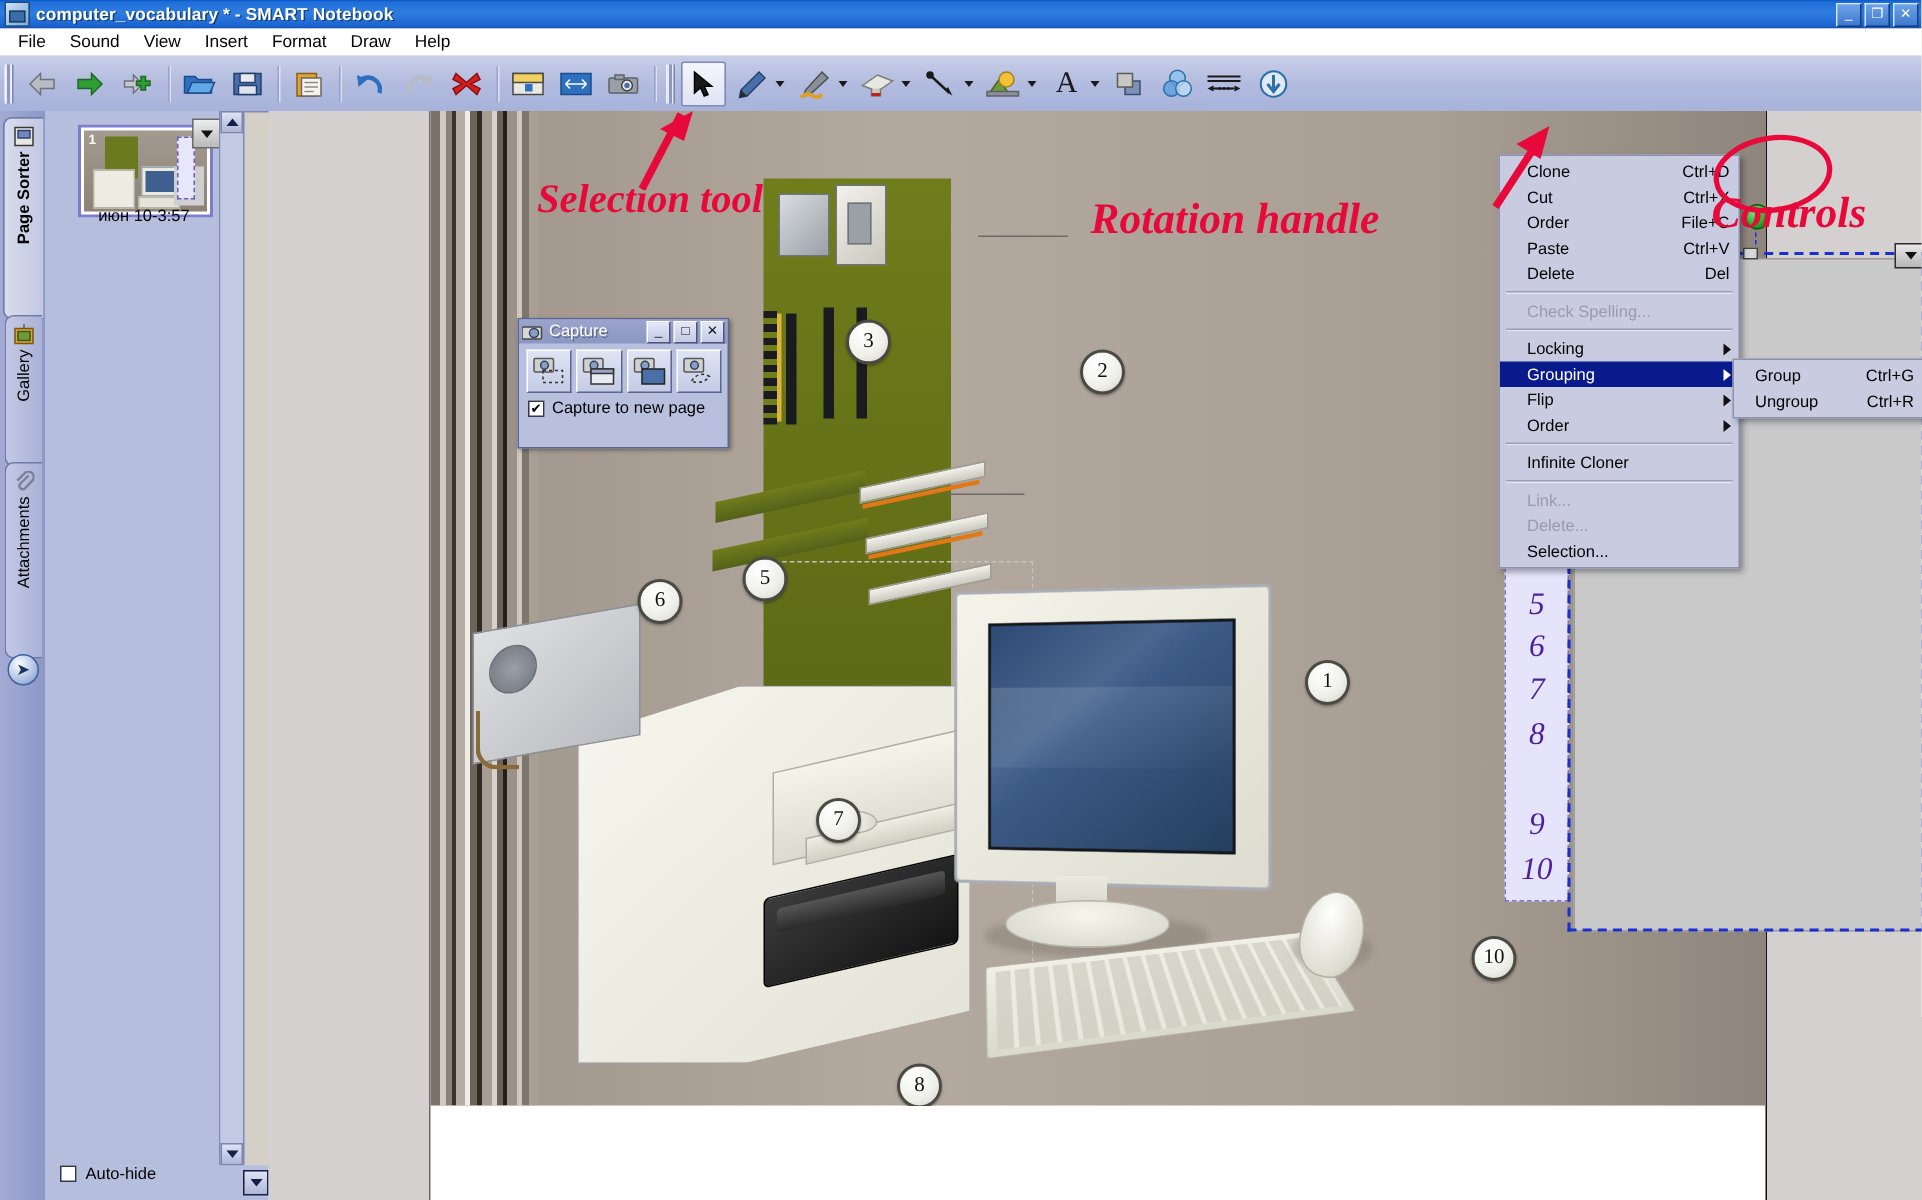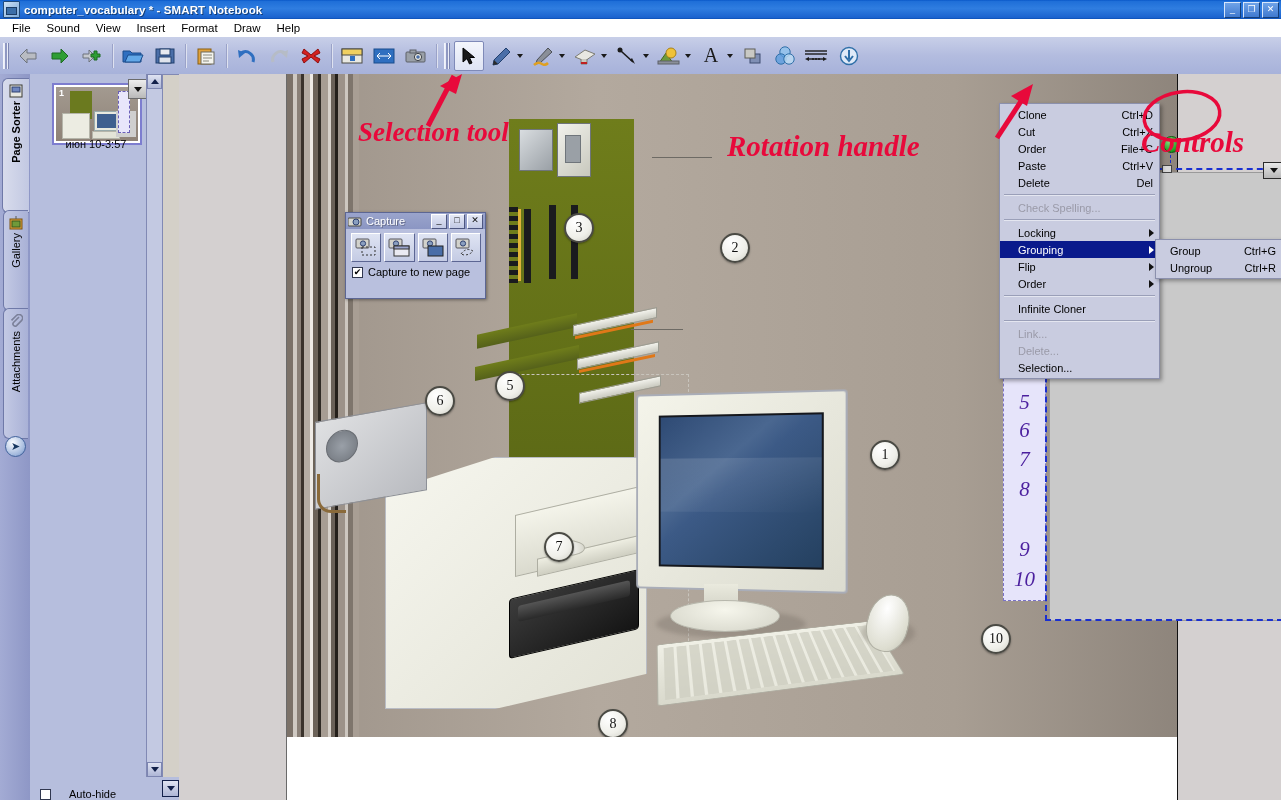--- a/index.html
+++ b/index.html
@@ -123,21 +123,21 @@
   .sb-v .bt{width:15px;height:15px;background:linear-gradient(to bottom,#dfe3f2,#aeb6d6);border:1px solid #7c85b0;box-sizing:border-box;
             display:flex;align-items:center;justify-content:center;}
   .sb-v .bt.bottom{position:absolute;bottom:0;}
   .sb-v .track{position:absolute;top:15px;bottom:15px;left:0;width:15px;background:#c3c9e2;}
   .tri-up{width:0;height:0;border-left:4px solid transparent;border-right:4px solid transparent;border-bottom:5px solid #12204a;}
   .tri-dn{width:0;height:0;border-left:4px solid transparent;border-right:4px solid transparent;border-top:5px solid #12204a;}
 
   
   .botbar{
     position:absolute;left:30px;top:777px;width:132px;height:23px;
-    background:#b6bedd;display:flex;align-items:flex-end;padding-left:10px;gap:18px;
+    background:#b6bedd;display:flex;align-items:flex-start;padding-left:10px;gap:6px;
     border-right:1px solid #8189b4;
   }
   .cbx{width:11px;height:11px;background:#fff;border:1px solid #30374f;box-sizing:border-box;
        display:flex;align-items:center;justify-content:center;font-size:9px;line-height:1;color:#000;}
   .botbar .lbl{font-size:11px;}
   .bot-drop{
     position:absolute;left:162px;top:777px;width:17px;height:23px;background:#b6bedd;
     display:flex;align-items:center;justify-content:center;
   }
   .bot-drop .box{width:15px;height:15px;background:linear-gradient(to bottom,#dfe3f2,#aeb6d6);border:1px solid #12204a;

